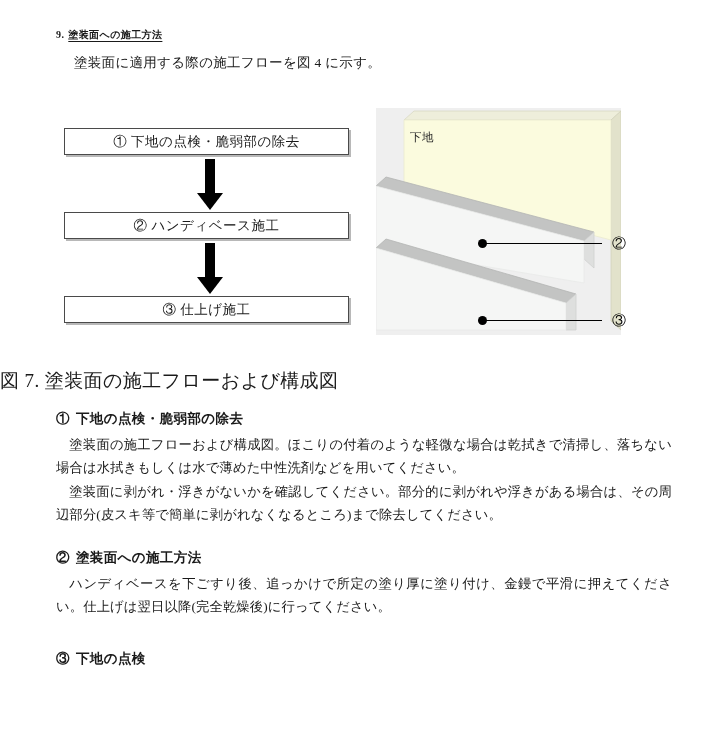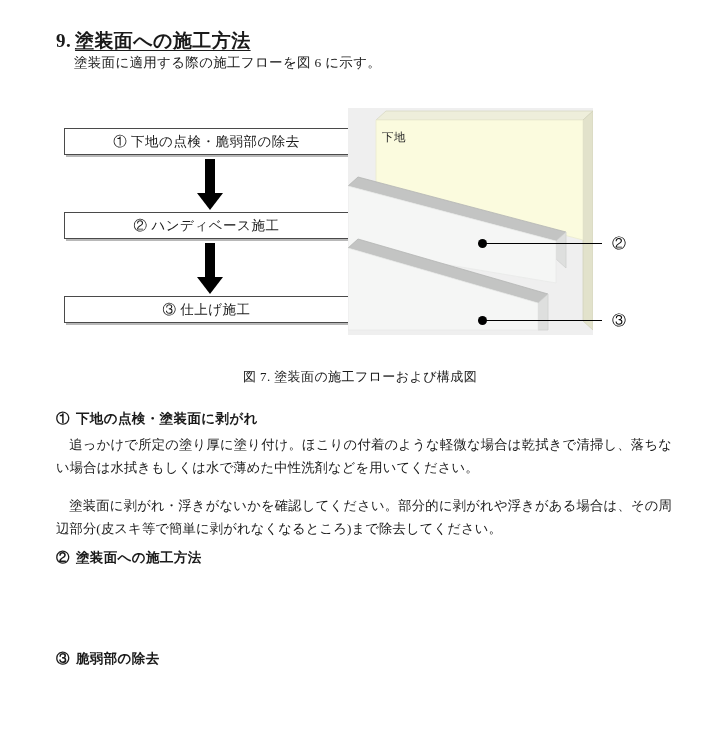--- a/index.html
+++ b/index.html
@@ -20,21 +20,21 @@
   .page {
     position: absolute;
     inset: 0;
   }
 
   
   .sec-heading {
     position: absolute;
     left: 56px;
     top: 28px;
-    font-size: 19px;
+    font-size: 10px;
     font-weight: bold;
     letter-spacing: 0.4px;
     white-space: nowrap;
     text-align: center;
   }
   .sec-heading .num {
     margin-right: 4px;
   }
   .sec-heading .ttl {
     text-decoration: underline;
@@ -99,21 +99,21 @@
     width: 0;
     height: 0;
     border-left: 13px solid transparent;
     border-right: 13px solid transparent;
     border-top: 17px solid #000000;
   }
 
   
   .diagram {
     position: absolute;
-    left: 348px;
+    left: 376px;
     top: 108px;
     width: 271px;
     height: 227px;
   }
   .diagram .backdrop {
     position: absolute;
     left: 0;
     top: 0;
     width: 245px;
     height: 227px;
@@ -160,22 +160,21 @@
   }
   .callout-num.n2 { left: 612px; top: 235px; }
   .callout-num.n3 { left: 612px; top: 312px; }
 
   
   .fig-caption {
     position: absolute;
     left: 0;
     top: 368px;
     width: 720px;
-    text-align: center;
-    font-size: 13px;
+    font-size: 19px;
     letter-spacing: 0.4px;
   }
 
   
   .body-sec {
     position: absolute;
     left: 56px;
     width: 616px;
   }
   .body-sec.s1 { top: 410px; }
@@ -192,31 +191,31 @@
   .sub-heading .mk { margin-right: 6px; }
 
   .para {
     font-size: 13.3px;
     line-height: 1.72;
     letter-spacing: 0.15px;
     margin: 0;
     text-indent: 1em;
     text-align: justify;
   }
-  .para + .para { margin-top: 15px; }
+  .para + .para { margin-top: 1px; }
 </style>
 </head>
 <body>
 
 <div class="page">
 
   <div class="sec-heading">
     <span class="num">9.</span><span class="ttl">塗装面への施工方法</span>
   </div>
-  <div class="sec-intro">塗装面に適用する際の施工フローを図 6 に示す。</div>
+  <div class="sec-intro">塗装面に適用する際の施工フローを図 4 に示す。</div>
 
   <div class="flow">
     <div class="flow-box b1">
       <span>①  下地の点検・脆弱部の除去</span>
     </div>
     <div class="flow-arrow a1">
       <div class="shaft"></div>
       <div class="head"></div>
     </div>
     <div class="flow-box b2">
@@ -255,31 +254,32 @@
   <div class="callout-num n2">②</div>
 
   <div class="callout-dot d3"></div>
   <div class="callout-line l3"></div>
   <div class="callout-num n3">③</div>
 
   <div class="fig-caption">図 7.  塗装面の施工フローおよび構成図</div>
 
   <div class="body-sec s1">
     <div class="sub-heading">
-      <span class="mk">①</span><span>下地の点検・塗装面に剥がれ</span>
-    </div>
-    <p class="para">追っかけで所定の塗り厚に塗り付け。ほこりの付着のような軽微な場合は乾拭きで清掃し、落ちない場合は水拭きもしくは水で薄めた中性洗剤などを用いてください。</p>
+      <span class="mk">①</span><span>下地の点検・脆弱部の除去</span>
+    </div>
+    <p class="para">塗装面の施工フローおよび構成図。ほこりの付着のような軽微な場合は乾拭きで清掃し、落ちない場合は水拭きもしくは水で薄めた中性洗剤などを用いてください。</p>
     <p class="para">塗装面に剥がれ・浮きがないかを確認してください。部分的に剥がれや浮きがある場合は、その周辺部分(皮スキ等で簡単に剥がれなくなるところ)まで除去してください。</p>
   </div>
 
   <div class="body-sec s2">
     <div class="sub-heading">
       <span class="mk">②</span><span>塗装面への施工方法</span>
     </div>
+    <p class="para">ハンディベースを下ごすり後、追っかけで所定の塗り厚に塗り付け、金鏝で平滑に押えてください。仕上げは翌日以降(完全乾燥後)に行ってください。</p>
   </div>
 
   <div class="body-sec s3">
     <div class="sub-heading">
-      <span class="mk">③</span><span>脆弱部の除去</span>
+      <span class="mk">③</span><span>下地の点検</span>
     </div>
   </div>
 
 </div>
 
 </body></html>

